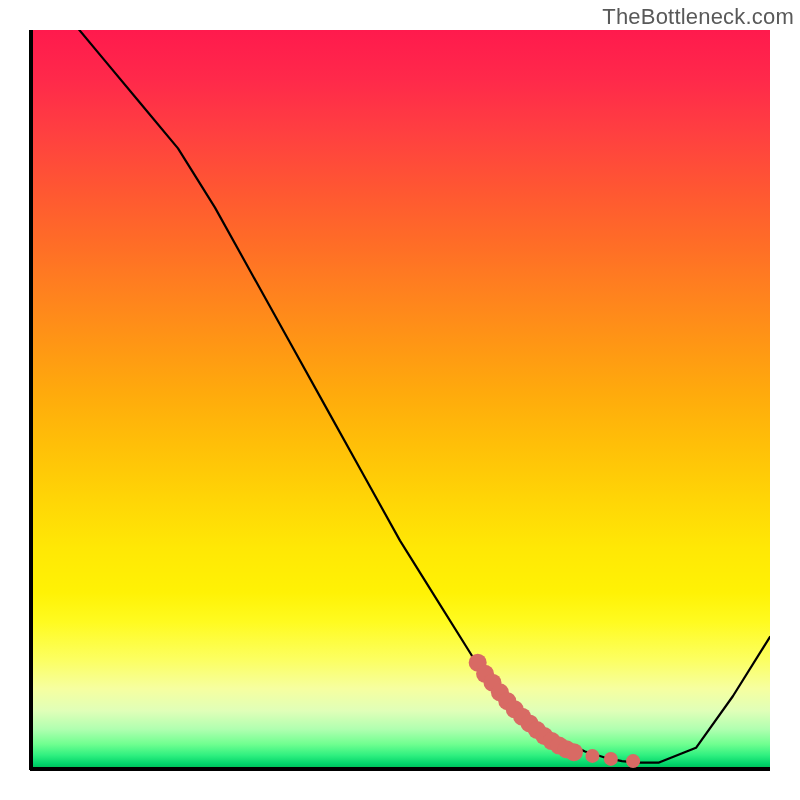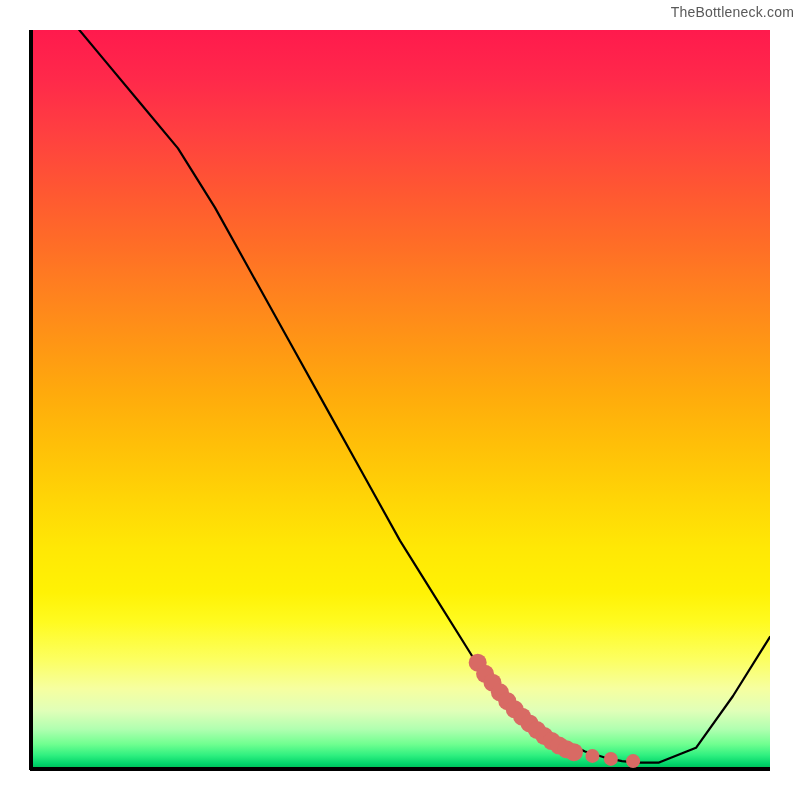--- a/index.html
+++ b/index.html
@@ -68,21 +68,21 @@
     top: 30px;
     width: 740px;
     height: 740px;
     pointer-events: none;
   }
   .watermark {
     position: absolute;
     top: 4px;
     right: 6px;
     color: #595959;
-    font-size: 14px;
+    font-size: 22px;
     font-weight: 500;
     letter-spacing: 0.2px;
   }
 </style>
 </head>
 <body>
 
 <div class="chart-container">
 
   <div class="plot-area"></div>

